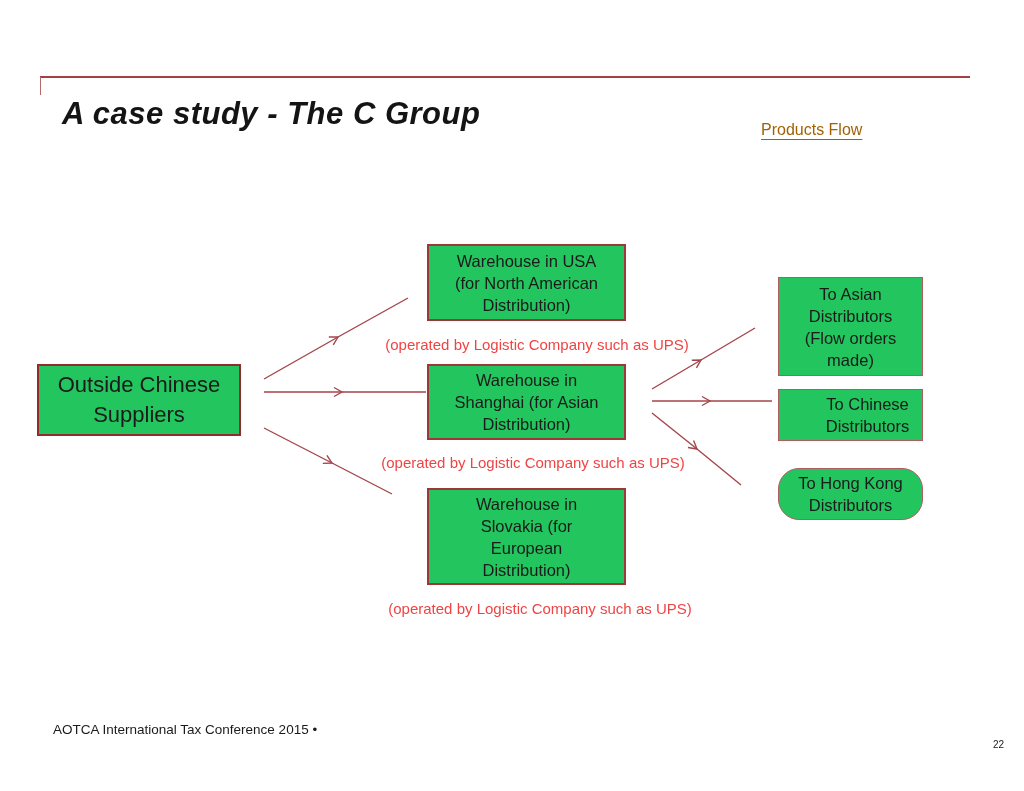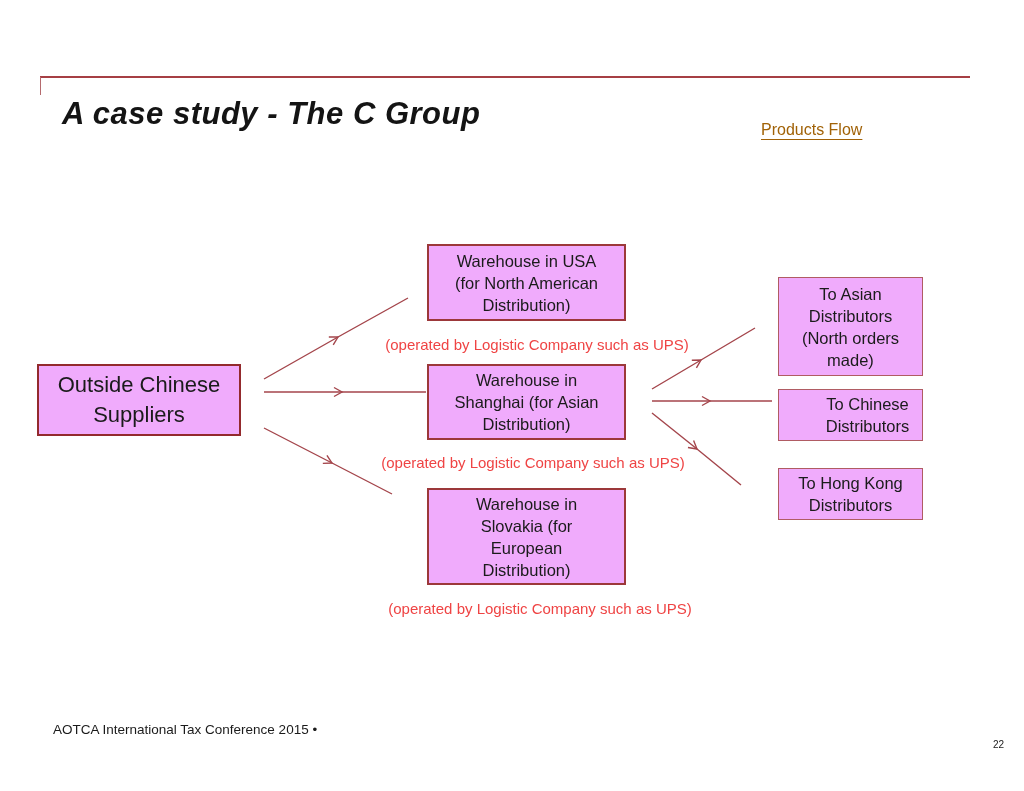--- a/index.html
+++ b/index.html
@@ -34,21 +34,21 @@
     text-underline-offset: 4px;
     white-space: nowrap;
   }
   .node {
     position: absolute;
     display: flex;
     align-items: center;
     justify-content: center;
     text-align: center;
     white-space: pre-line;
-    background: #f0abfc;
+    background: #22c55e;
   }
   .node-suppliers {
     left: 37px; top: 364px; width: 204px; height: 72px;
     border: 2px solid #932a2d;
     font-size: 22px;
     line-height: 30px;
   }
   .node-warehouse {
     border: 2px solid #9c383a;
     font-size: 16.5px;
@@ -57,21 +57,21 @@
   .node-usa      { left: 427px; top: 244px; width: 199px; height: 77px; }
   .node-shanghai { left: 427px; top: 364px; width: 199px; height: 76px; }
   .node-slovakia { left: 427px; top: 488px; width: 199px; height: 97px; }
   .node-distributor {
     border: 1px solid #b05c63;
     font-size: 16.5px;
     line-height: 22px;
   }
   .node-asian   { left: 778px; top: 277px; width: 145px; height: 99px; }
   .node-chinese { left: 778px; top: 389px; width: 145px; height: 52px; padding-left: 34px; }
-  .node-hk      { left: 778px; top: 468px; width: 145px; height: 52px; }
+  .node-hk      { left: 778px; top: 468px; width: 145px; height: 52px; border-radius: 21px; }
   .caption {
     position: absolute;
     width: 330px;
     text-align: center;
     font-size: 15px;
     line-height: 19px;
     white-space: nowrap;
     color: #ef4444;
   }
   .caption-usa      { left: 372px; top: 335px; }
@@ -139,21 +139,21 @@
   <div class="caption caption-shanghai">(operated by Logistic Company such as UPS)</div>
 
   <div class="node node-warehouse node-slovakia">Warehouse in
 Slovakia (for
 European
 Distribution)</div>
   <div class="caption caption-slovakia">(operated by Logistic Company such as UPS)</div>
 
   <div class="node node-distributor node-asian">To Asian
 Distributors
-(North orders
+(Flow orders
 made)</div>
   <div class="node node-distributor node-chinese">To Chinese
 Distributors</div>
   <div class="node node-distributor node-hk">To Hong Kong
 Distributors</div>
 
   <div class="footer">AOTCA International Tax Conference 2015 •</div>
   <div class="page-number">22</div>
 
 </div>

